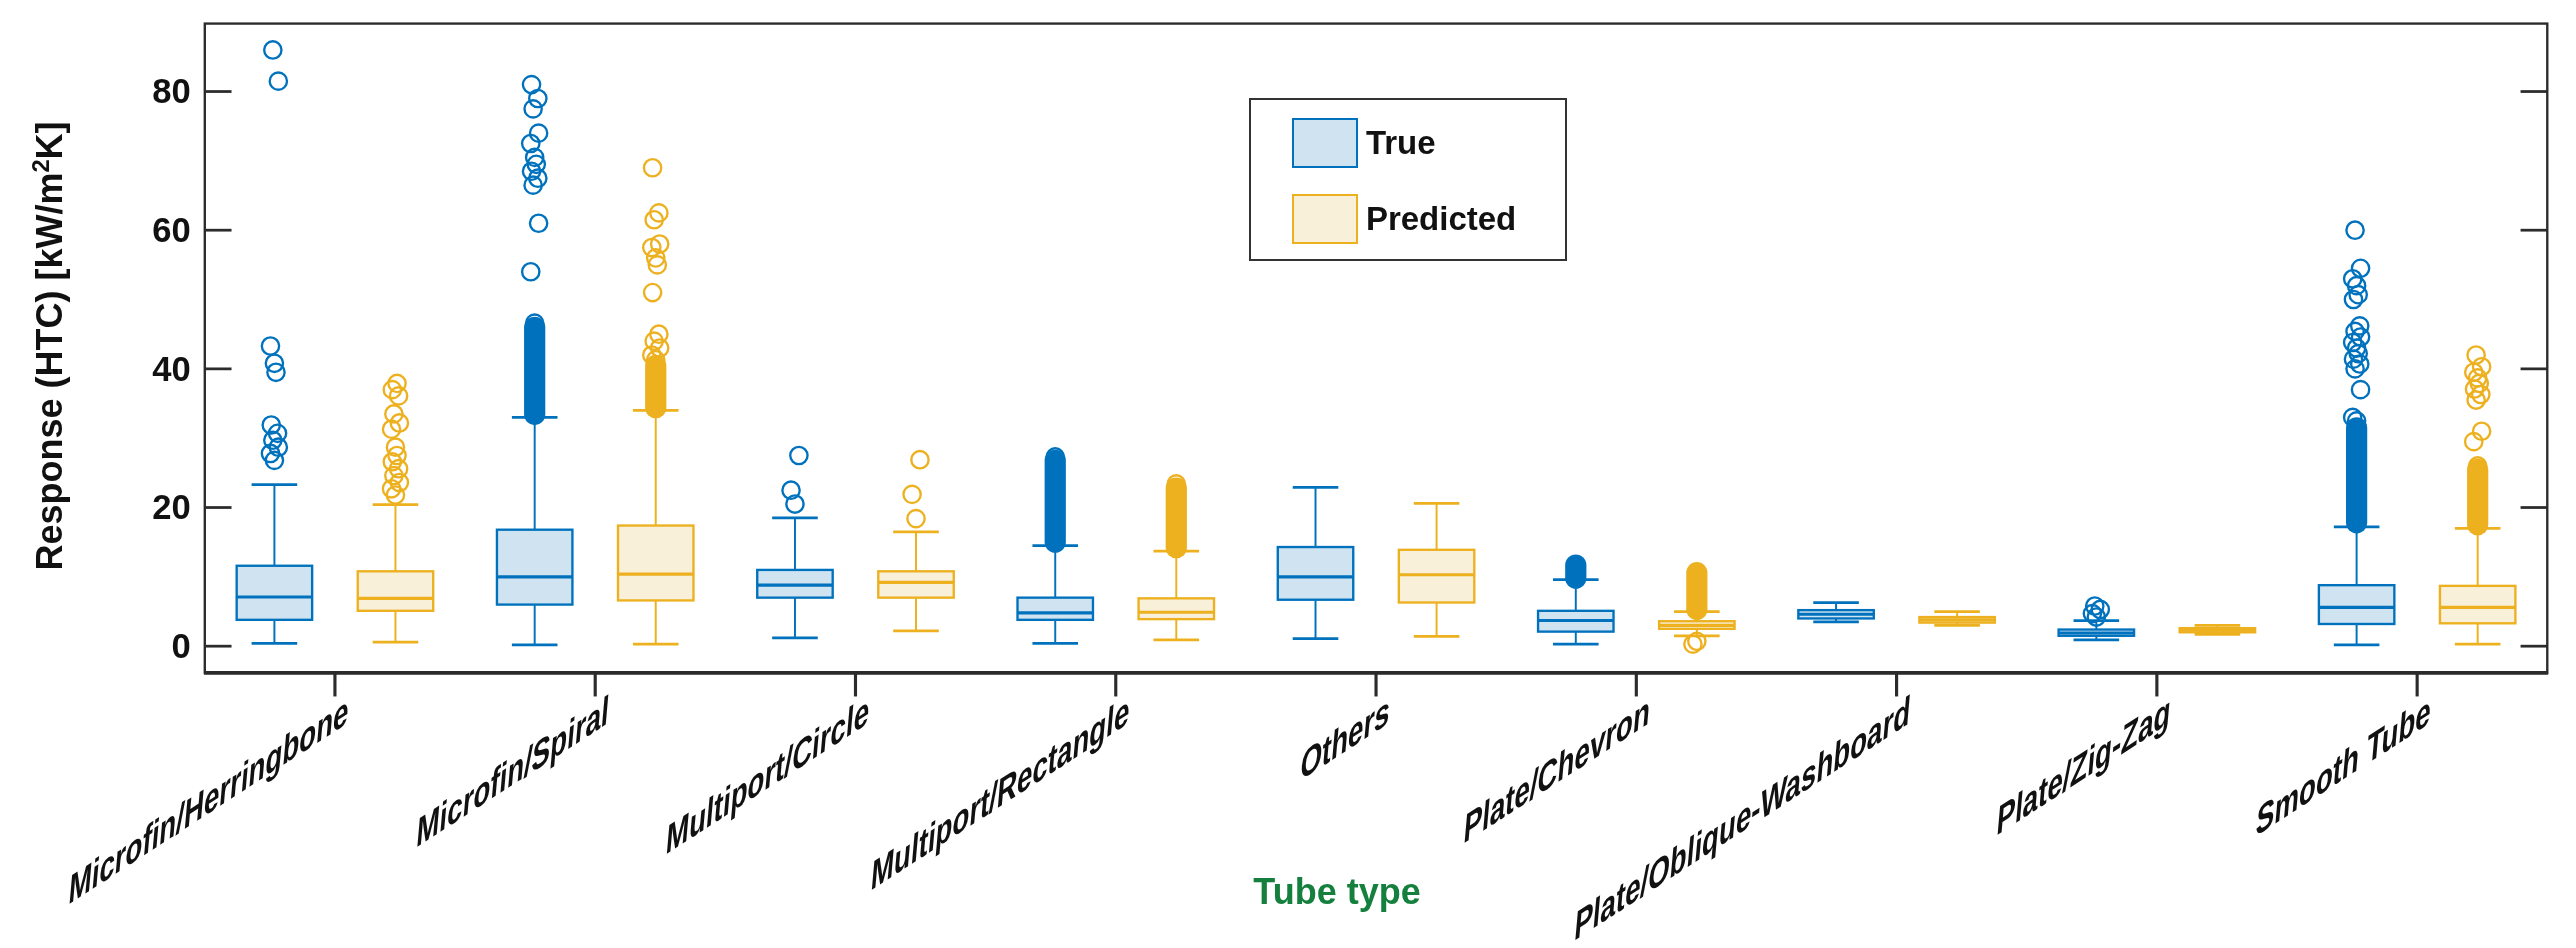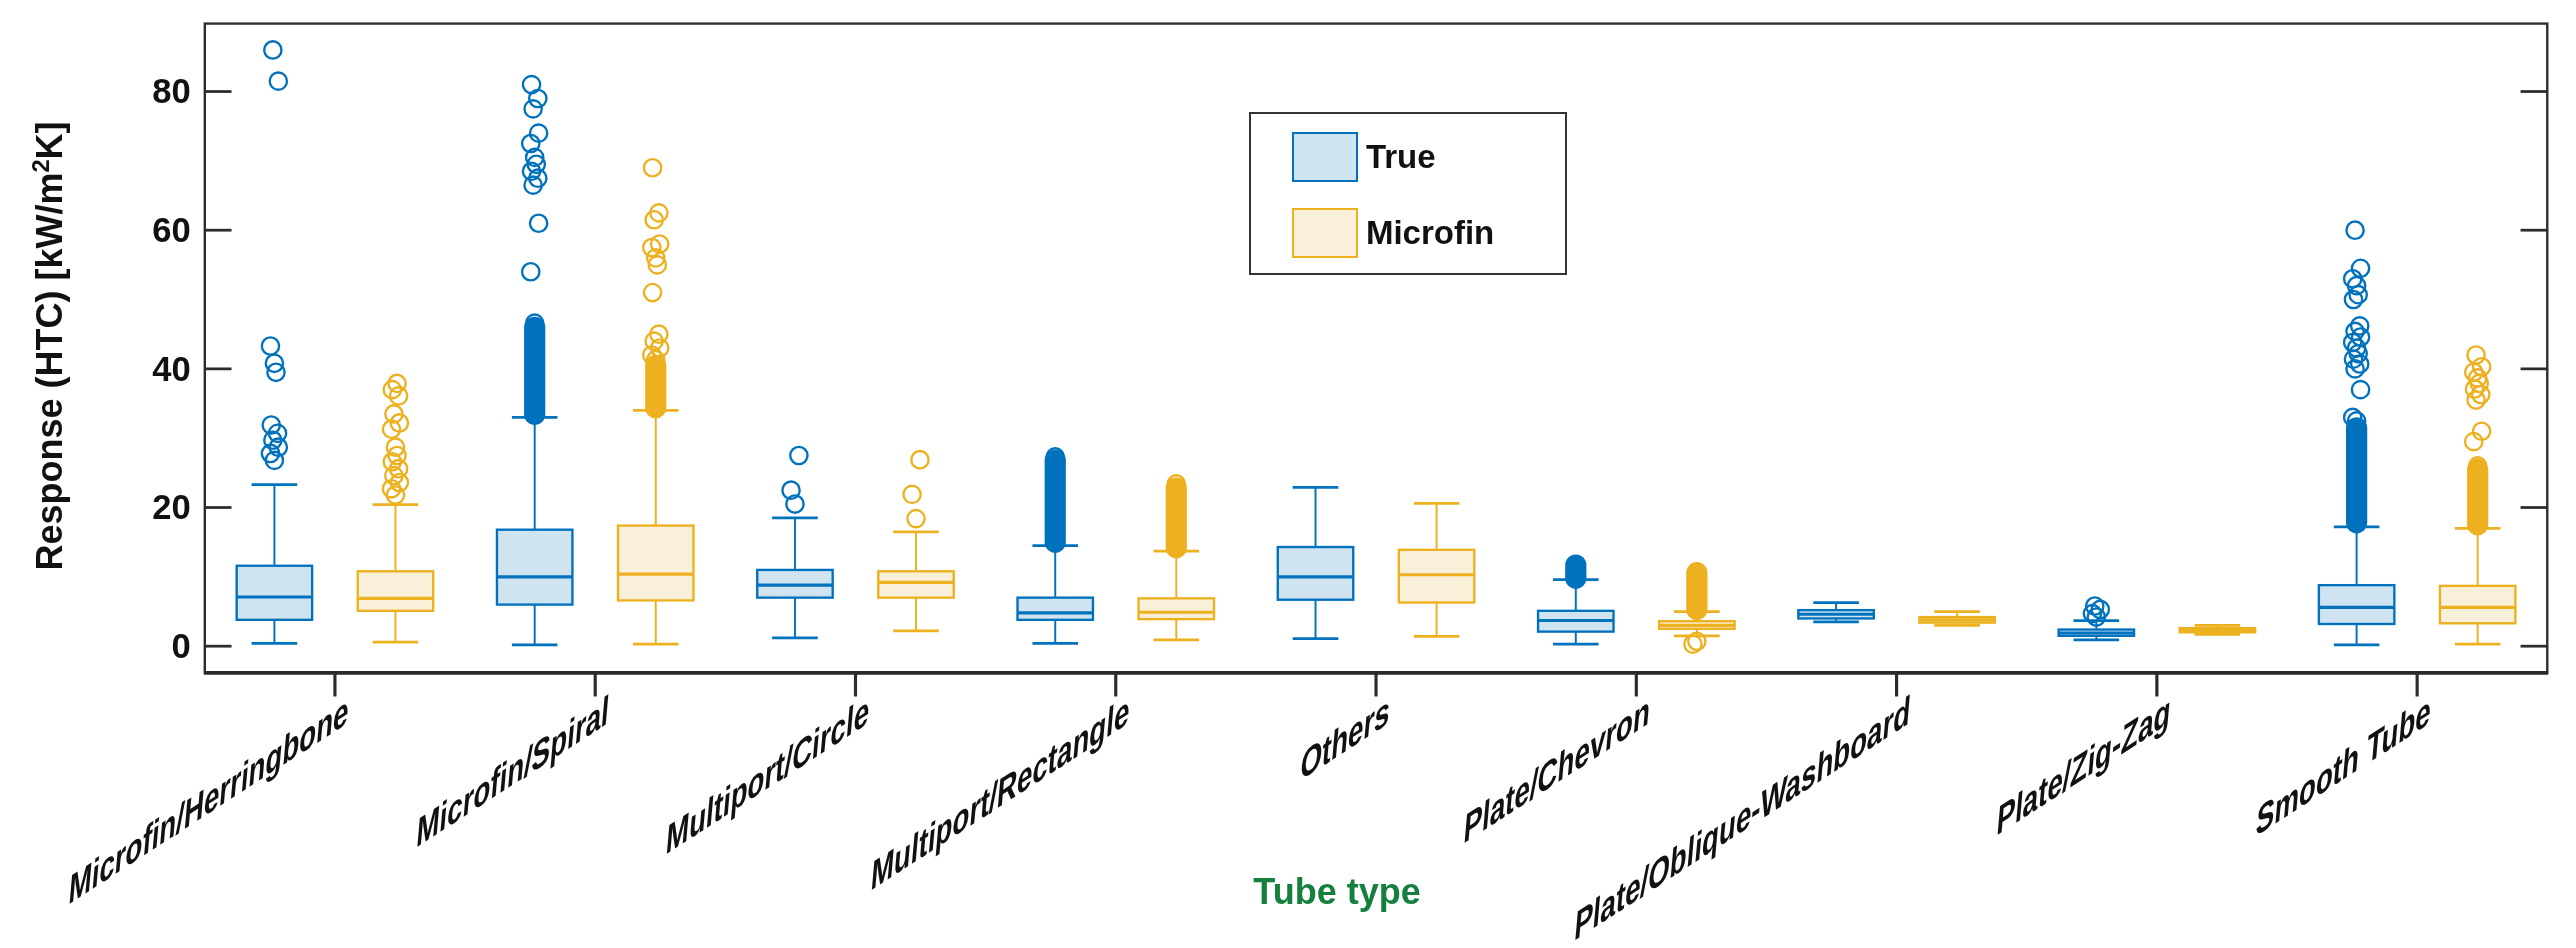--- a/index.html
+++ b/index.html
@@ -4,21 +4,21 @@
 <style>
   html,body{margin:0;padding:0;background:#ffffff;}
   .stage{position:relative;width:2576px;height:948px;background:#ffffff;overflow:hidden;
          font-family:"Liberation Sans",sans-serif;}
   svg{position:absolute;left:0;top:0;}
   .ylabel{position:absolute;left:49px;top:346px;transform:translate(-50%,-50%) rotate(-90deg);
           white-space:nowrap;font-size:36px;font-weight:bold;color:#111;}
   .ylabel sup{font-size:23.6px;}
   .xlabel{position:absolute;left:1337px;top:871px;transform:translateX(-50%);
           font-size:36px;font-weight:bold;color:#15803d;white-space:nowrap;}
-  .legend{position:absolute;left:1249px;top:112px;width:318px;height:163px;
+  .legend{position:absolute;left:1249px;top:98px;width:318px;height:163px;
           background:#fff;border:2.4px solid #333;box-sizing:border-box;}
   .legend-item{position:absolute;left:41px;display:flex;align-items:center;height:55px;}
   .legend-item.item0{top:15.7px;}
   .legend-item.item1{top:91px;}
   .legend-swatch{width:66px;height:50px;box-sizing:border-box;margin-right:7.9px;}
   .legend-swatch.true-swatch{background:#CFE3F1;border:2.4px solid #0072BD;}
   .legend-swatch.pred-swatch{background:#F8F0D9;border:2.4px solid #EDB120;}
   .legend-label{font-size:33px;font-weight:bold;color:#111;}
 </style>
 </head>
@@ -318,18 +318,18 @@
 
   <div class="xlabel">Tube type</div>
 
   <div class="legend">
     <div class="legend-item item0">
       <span class="legend-swatch true-swatch"></span>
       <span class="legend-label">True</span>
     </div>
     <div class="legend-item item1">
       <span class="legend-swatch pred-swatch"></span>
-      <span class="legend-label">Microfin</span>
+      <span class="legend-label">Predicted</span>
     </div>
   </div>
 
 </div>
 
 
 </body></html>

